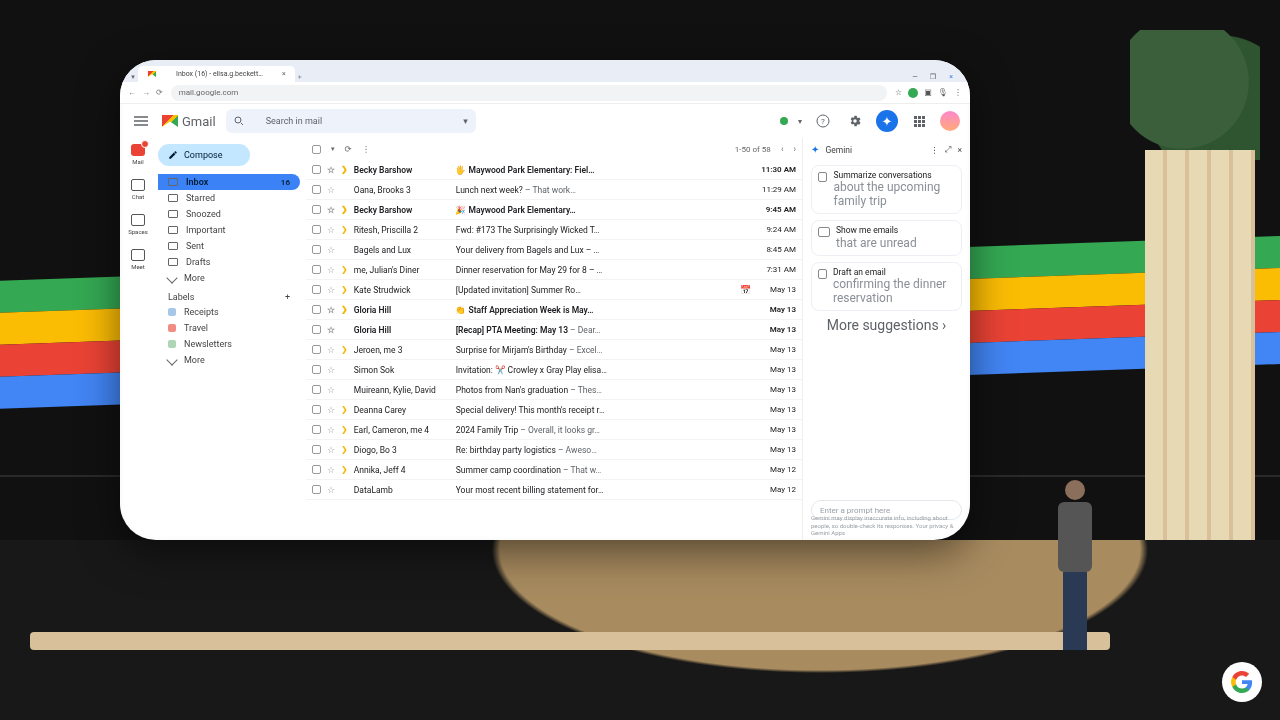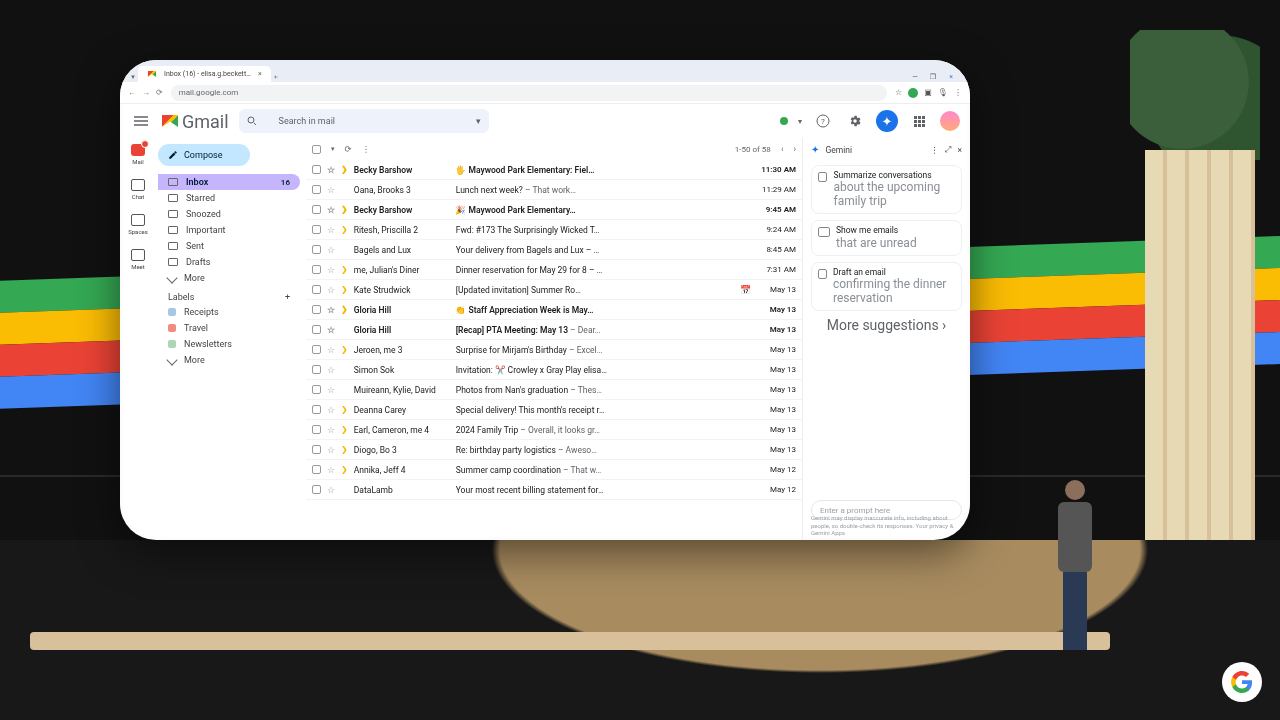--- a/index.html
+++ b/index.html
@@ -23,57 +23,57 @@
   .speaker .legs{width:24px;height:78px;background:#2a3a55;margin:0 auto;}
   .gball{position:absolute;right:18px;bottom:18px;width:40px;height:40px;border-radius:50%;background:#fff;
     display:flex;align-items:center;justify-content:center;font-weight:bold;}
 
   
   .screen { position:absolute; left:120px; top:60px; width:850px; height:480px; background:#fff;
     border-radius:36px; box-shadow:0 12px 40px rgba(0,0,0,.5), inset 0 0 6px rgba(0,0,0,.04); overflow:hidden; }
 
   
   .tabstrip { height:22px; background:#e9eef6; display:flex; align-items:flex-end; padding:0 8px; font-size:7px; color:#444; }
-  .wtab{display:flex;align-items:center;gap:4px;background:#fff;border-radius:5px 5px 0 0;padding:2px 6px;}
+  .wtab{display:flex;align-items:center;gap:16px;background:#fff;border-radius:5px 5px 0 0;padding:2px 6px;}
   .tabx,.tabplus{width:10px;height:10px;display:flex;align-items:center;justify-content:center;color:#666;}
   .wctrl{margin-left:auto;display:flex;gap:8px;align-items:center;padding-right:6px;}
   .wctrl span{width:10px;height:10px;display:flex;align-items:center;justify-content:center;color:#555;}
   .addrbar{height:22px;background:#fff;border-bottom:1px solid #eee;display:flex;align-items:center;padding:0 8px;gap:8px;font-size:8px;color:#555;}
   .addrbar .nav{display:flex;gap:6px;color:#777;}
   .omnibox{flex:1;background:#f1f3f4;border-radius:11px;height:16px;display:flex;align-items:center;padding:0 8px;color:#666;}
   .addrbar .right{display:flex;gap:6px;align-items:center;}
   .addrbar .ball{width:10px;height:10px;border-radius:50%;}
 
   
   .apphdr{height:34px;display:flex;align-items:center;padding:0 10px;gap:10px;}
   .iconbtn{width:22px;height:22px;display:flex;align-items:center;justify-content:center;border-radius:50%;color:#5f6368;cursor:pointer;}
   .gmaillogo{display:flex;align-items:center;gap:4px;}
   .gm-m{width:16px;height:12px;background:linear-gradient(135deg,#ea4335 40%,#fbbc04 40% 60%,#34a853 60%);clip-path:polygon(0 0,100% 0,100% 100%,50% 55%,0 100%);}
-  .gm-txt{font-size:18px;color:#5f6368;}
+  .gm-txt{font-size:13px;color:#5f6368;}
   .searchbox{flex:0 0 250px;height:24px;background:#eef3fb;border-radius:6px;display:flex;align-items:center;padding:0 8px;gap:22px;color:#5f6368;font-size:9px;}
   .searchbox .sp{flex:1;}
   .apphdr .sp2{flex:1;}
   .gdot{width:8px;height:8px;border-radius:50%;background:#34a853;}
   .gembtn{width:22px;height:22px;border-radius:50%;background:#1a73e8;color:#fff;display:flex;align-items:center;justify-content:center;font-size:13px;}
   .grid9{display:grid;grid-template-columns:repeat(3,3px);gap:1px;}.grid9 i{width:3px;height:3px;background:#5f6368;}
   .avatar{width:20px;height:20px;border-radius:50%;background:linear-gradient(#f8c,#fa7);}
 
   
   .body{display:flex;height:calc(100% - 78px);}
   .rail{width:36px;display:flex;flex-direction:column;align-items:center;gap:14px;padding-top:6px;font-size:6px;color:#444;}
   .rail .ritem{display:flex;flex-direction:column;align-items:center;gap:2px;position:relative;}
   .rail .ico{width:14px;height:12px;border:1.5px solid #555;border-radius:2px;position:relative;}
   .rail .mail{background:#ea4335;border:none;border-radius:3px;}
   .rail .badge{position:absolute;top:-4px;right:-4px;width:8px;height:8px;border-radius:50%;background:#ea4335;border:1px solid #fff;}
 
   .sidebar{width:150px;padding:6px 6px 0 2px;}
   .compose{display:flex;align-items:flex-start;gap:6px;background:#c2e7ff;border-radius:12px;padding:6px 10px;font-size:9px;color:#001d35;width:92px;margin-bottom:8px;}
   .folders,.labels{list-style:none;margin:0;padding:0;font-size:9px;color:#444;}
   .folders li,.labels li{display:flex;align-items:center;gap:8px;padding:3px 10px;border-radius:0 10px 10px 0;}
-  .folders li.sel{background:#c4b5fd;color:#001d35;font-weight:600;}
+  .folders li.sel{background:#3b82f6;color:#001d35;font-weight:600;}
   .folders .cnt{margin-left:auto;font-size:8px;}
   .fico{width:10px;height:8px;border:1.2px solid #666;border-radius:1px;}
   .lblh{display:flex;align-items:center;justify-content:space-between;padding:6px 10px 2px;font-size:9px;color:#444;}
   .ldot{width:8px;height:8px;border-radius:2px;}
   .chev{width:8px;height:8px;transform:rotate(45deg);border-right:1px solid #666;border-bottom:1px solid #666;}
 
   .maillist{flex:1;display:flex;flex-direction:column;font-size:8.5px;color:#202124;min-width:0;}
   .toolbar{height:22px;display:flex;align-items:center;gap:10px;padding:0 6px;color:#666;}
   .toolbar .mid{flex:1;}
   .pginfo{font-size:8px;}

